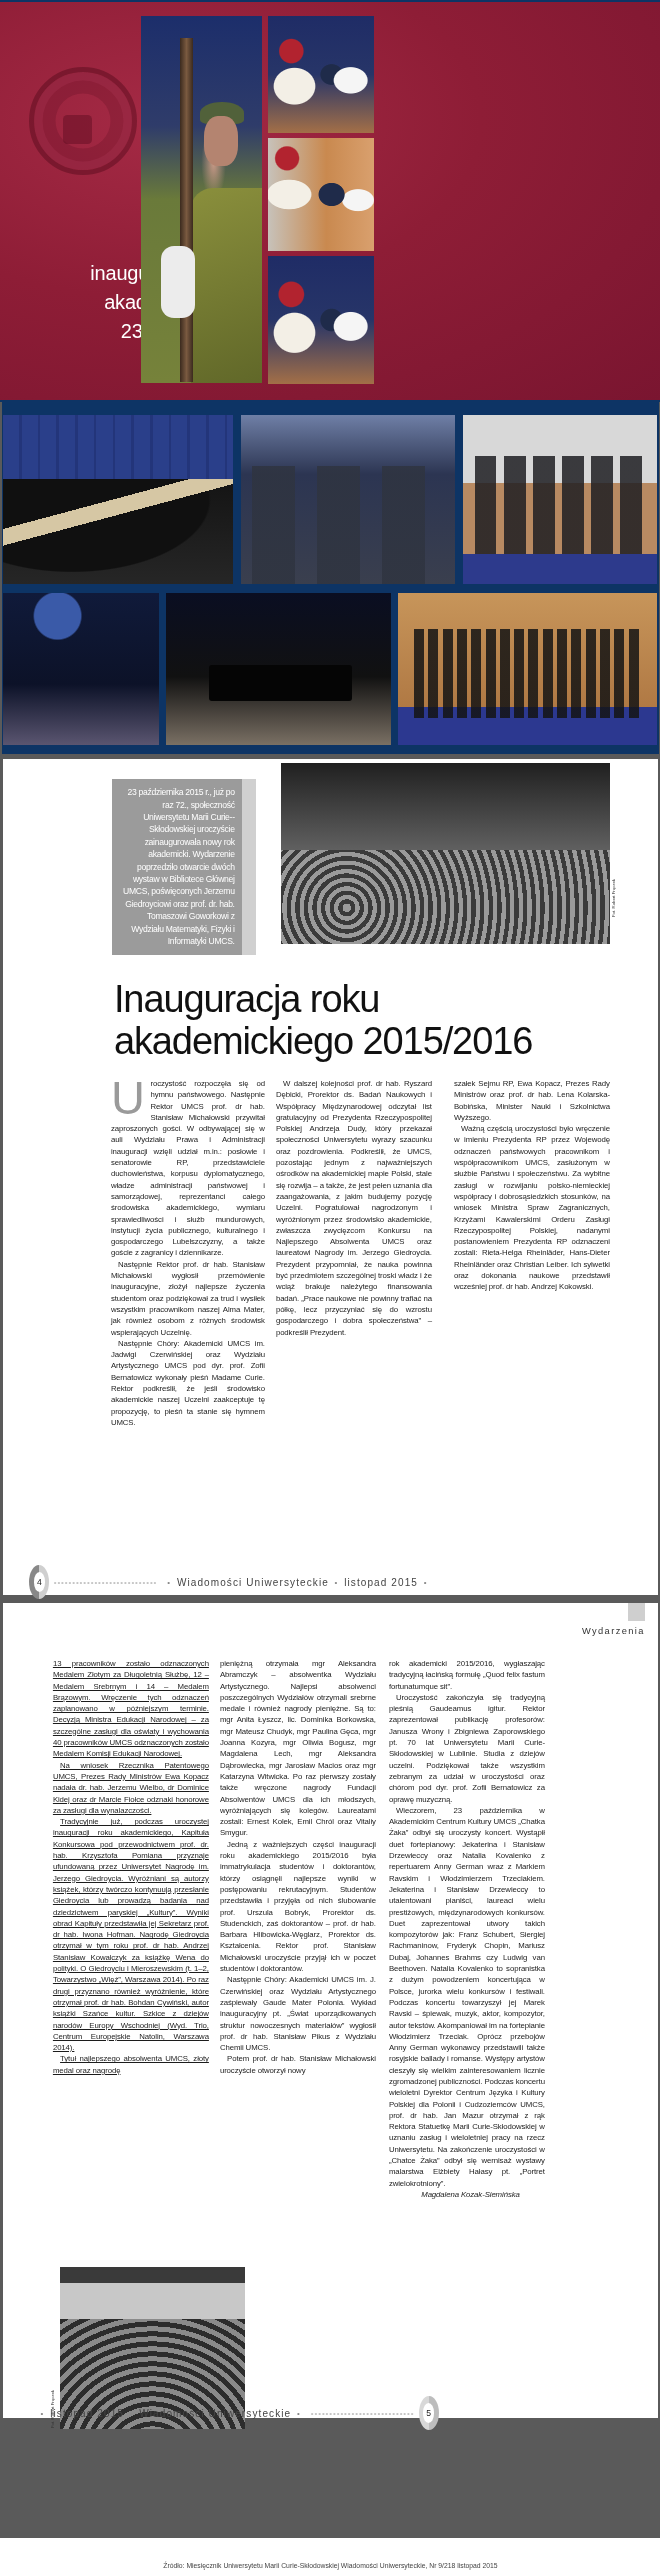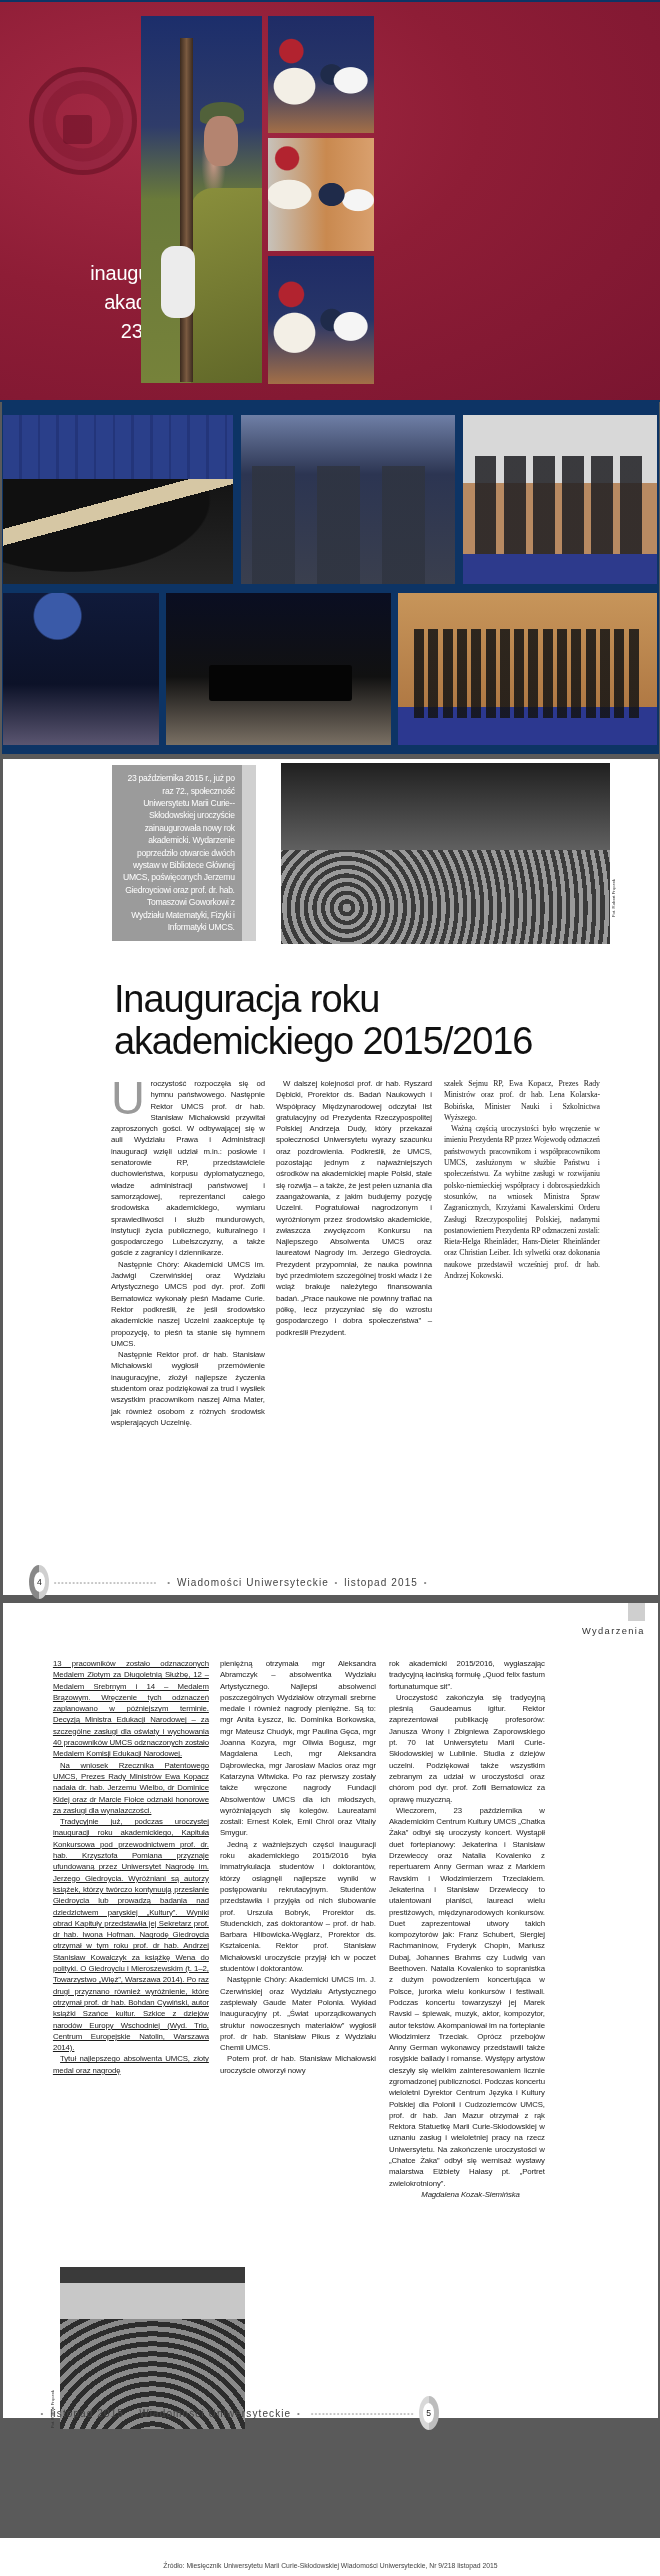--- a/index.html
+++ b/index.html
@@ -92,21 +92,21 @@
         background: repeating-linear-gradient(90deg, #141414 0 10px, transparent 10px 14.3px); opacity: .85; }
   .g2 .people { background: repeating-linear-gradient(90deg, #2f3440 0 43px, transparent 43px 65px); bottom: 0; height: 70%; left: 5%; }
   .g3 .people { background: repeating-linear-gradient(90deg, #1e1e22 0 21.5px, transparent 21.5px 29px); }
 
   
   .page {
     position: absolute; left: 2.9px; width: 655px; background: #fff;
   }
   .p4-full { top: 759px; height: 836px; }
   .lead-box {
-    position: absolute; left: 109px; top: 6px; width: 144px; height: 176px; background: #9b9b9b;
+    position: absolute; left: 109px; top: 20px; width: 144px; height: 176px; background: #9b9b9b;
     border-right: 14.3px solid #d0d0d0;
   }
   .lead-box p {
     color: #fff; font-size: 8.6px; line-height: 12.4px; text-align: right; padding: 7.2px 7.2px 0 4.3px;
     font-family: "Liberation Sans", sans-serif; letter-spacing: -0.3px;
   }
   .lead-photo {
     position: absolute; left: 278px; top: 4.3px; width: 329px; height: 181px;
     background:
       repeating-radial-gradient(circle at 20% 80%, #9a9a9a 0 4.3px, #3a3a3a 4.3px 8.6px),
@@ -126,21 +126,21 @@
     color: #111; font-weight: 300; letter-spacing: -1.1px;
   }
   .cols {
     position: absolute; top: 319px; font-size: 7.8px; line-height: 11.3px; color: #1c1c1c;
     text-align: justify; letter-spacing: -0.1px;
   }
   .cols p { text-indent: 7.2px; }
   .cols p.noindent { text-indent: 0; }
   .c1 { left: 108px; width: 154px; }
   .c2 { left: 273px; width: 156px; }
-  .c3 { left: 441px; width: 156px; font-family: Liberation Serif, serif; }
+  .c3 { left: 451px; width: 156px; }
   .dropcap {
     float: left; font-size: 47px; line-height: 37px; color: #9a9a9a; margin: 1.4px 5.7px 0 0;
     font-weight: 300;
   }
 
   .footer-row {
     position: absolute; display: flex; align-items: center; gap: 0; font-size: 10px; color: #444;
     letter-spacing: 1.1px; white-space: nowrap;
   }
   .pageno {
@@ -237,22 +237,22 @@
     <div class="lead-photo"></div>
     <div class="credit-vert">Fot. Robert Frączek</div>
 
     <h1 class="headline">
       <div>Inauguracja roku</div>
       <div>akademickiego 2015/2016</div>
     </h1>
 
     <div class="cols c1">
       <p class="noindent"><span class="dropcap">U</span><span>roczystość rozpoczęła się od hymnu państwowego. Następnie Rektor UMCS prof. dr hab. Stanisław Michałowski przywitał zaproszonych gości. W odbywającej się w auli Wydziału Prawa i Administracji inauguracji wzięli udział m.in.: posłowie i senatorowie RP, przedstawiciele duchowieństwa, korpusu dyplomatycznego, władze administracji państwowej i samorządowej, reprezentanci całego środowiska akademickiego, wymiaru sprawiedliwości i służb mundurowych, instytucji życia publicznego, kulturalnego i gospodarczego Lubelszczyzny, a także goście z zagranicy i dziennikarze.</span></p>
+      <p>Następnie Rektor prof. dr hab. Stanisław Michałowski wygłosił przemówienie inauguracyjne, złożył najlepsze życzenia studentom oraz podziękował za trud i wysiłek wszystkim pracownikom naszej Alma Mater, jak również osobom z różnych środowisk wspierających Uczelnię.</p>
       <p>Następnie Chóry: Akademicki UMCS im. Jadwigi Czerwińskiej oraz Wydziału Artystycznego UMCS pod dyr. prof. Zofii Bernatowicz wykonały pieśń Madame Curie. Rektor podkreślił, że jeśli środowisko akademickie naszej Uczelni zaakceptuje tę propozycję, to pieśń ta stanie się hymnem UMCS.</p>
-      <p>Następnie Rektor prof. dr hab. Stanisław Michałowski wygłosił przemówienie inauguracyjne, złożył najlepsze życzenia studentom oraz podziękował za trud i wysiłek wszystkim pracownikom naszej Alma Mater, jak również osobom z różnych środowisk wspierających Uczelnię.</p>
     </div>
     <div class="cols c2">
       <p>W dalszej kolejności prof. dr hab. Ryszard Dębicki, Prorektor ds. Badań Naukowych i Współpracy Międzynarodowej odczytał list gratulacyjny od Prezydenta Rzeczypospolitej Polskiej Andrzeja Dudy, który przekazał społeczności Uniwersytetu wyrazy szacunku oraz pozdrowienia. Podkreślił, że UMCS, pozostając jednym z najważniejszych ośrodków na akademickiej mapie Polski, stale się rozwija – a także, że jest pełen uznania dla zaangażowania, z jakim budujemy pozycję Uczelni. Pogratulował nagrodzonym i wyróżnionym przez środowisko akademickie, zwłaszcza zwycięzcom Konkursu na Najlepszego Absolwenta UMCS oraz laureatowi Nagrody im. Jerzego Giedroycia. Prezydent przypomniał, że nauka powinna być przedmiotem szczególnej troski władz i że wciąż brakuje należytego finansowania badań. „Prace naukowe nie powinny trafiać na półkę, lecz przyczyniać się do wzrostu gospodarczego i dobra społeczeństwa” – podkreślił Prezydent.</p>
     </div>
     <div class="cols c3">
       <p class="noindent">szałek Sejmu RP, Ewa Kopacz, Prezes Rady Ministrów oraz prof. dr hab. Lena Kolarska-Bobińska, Minister Nauki i Szkolnictwa Wyższego.</p>
       <p>Ważną częścią uroczystości było wręczenie w imieniu Prezydenta RP przez Wojewodę odznaczeń państwowych pracownikom i współpracownikom UMCS, zasłużonym w służbie Państwu i społeczeństwu. Za wybitne zasługi w rozwijaniu polsko-niemieckiej współpracy i dobrosąsiedzkich stosunków, na wniosek Ministra Spraw Zagranicznych, Krzyżami Kawalerskimi Orderu Zasługi Rzeczypospolitej Polskiej, nadanymi postanowieniem Prezydenta RP odznaczeni zostali: Rieta-Helga Rheinläder, Hans-Dieter Rheinländer oraz Christian Leiber. Ich sylwetki oraz dokonania naukowe przedstawił wcześniej prof. dr hab. Andrzej Kokowski.</p>
     </div>
 
     <div class="footer-row" style="left:26.5px; top:806px;">

